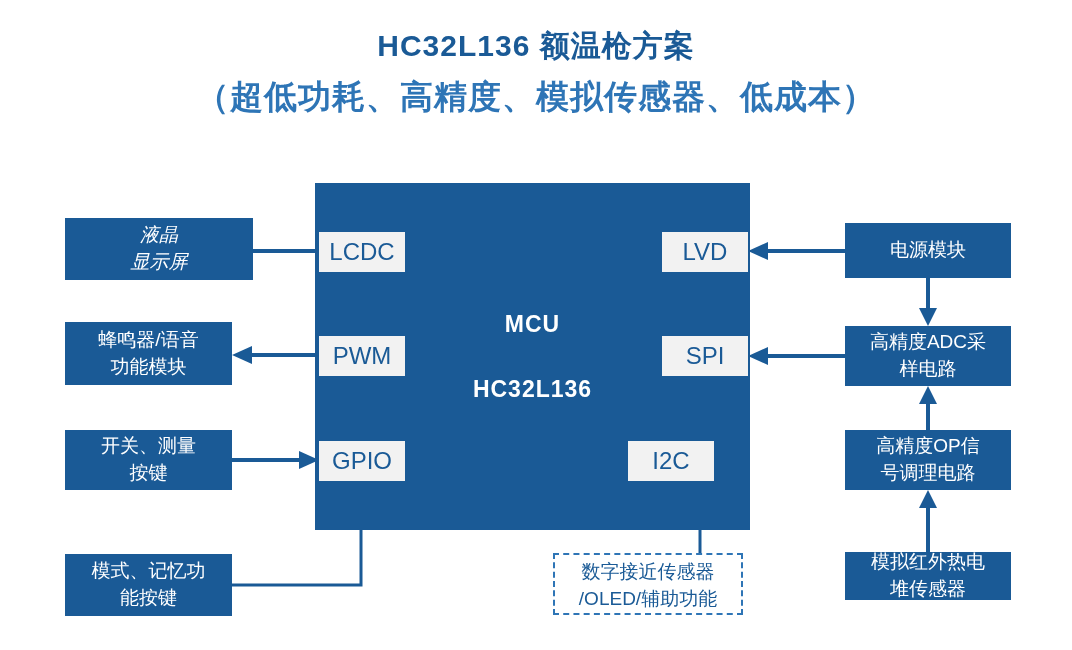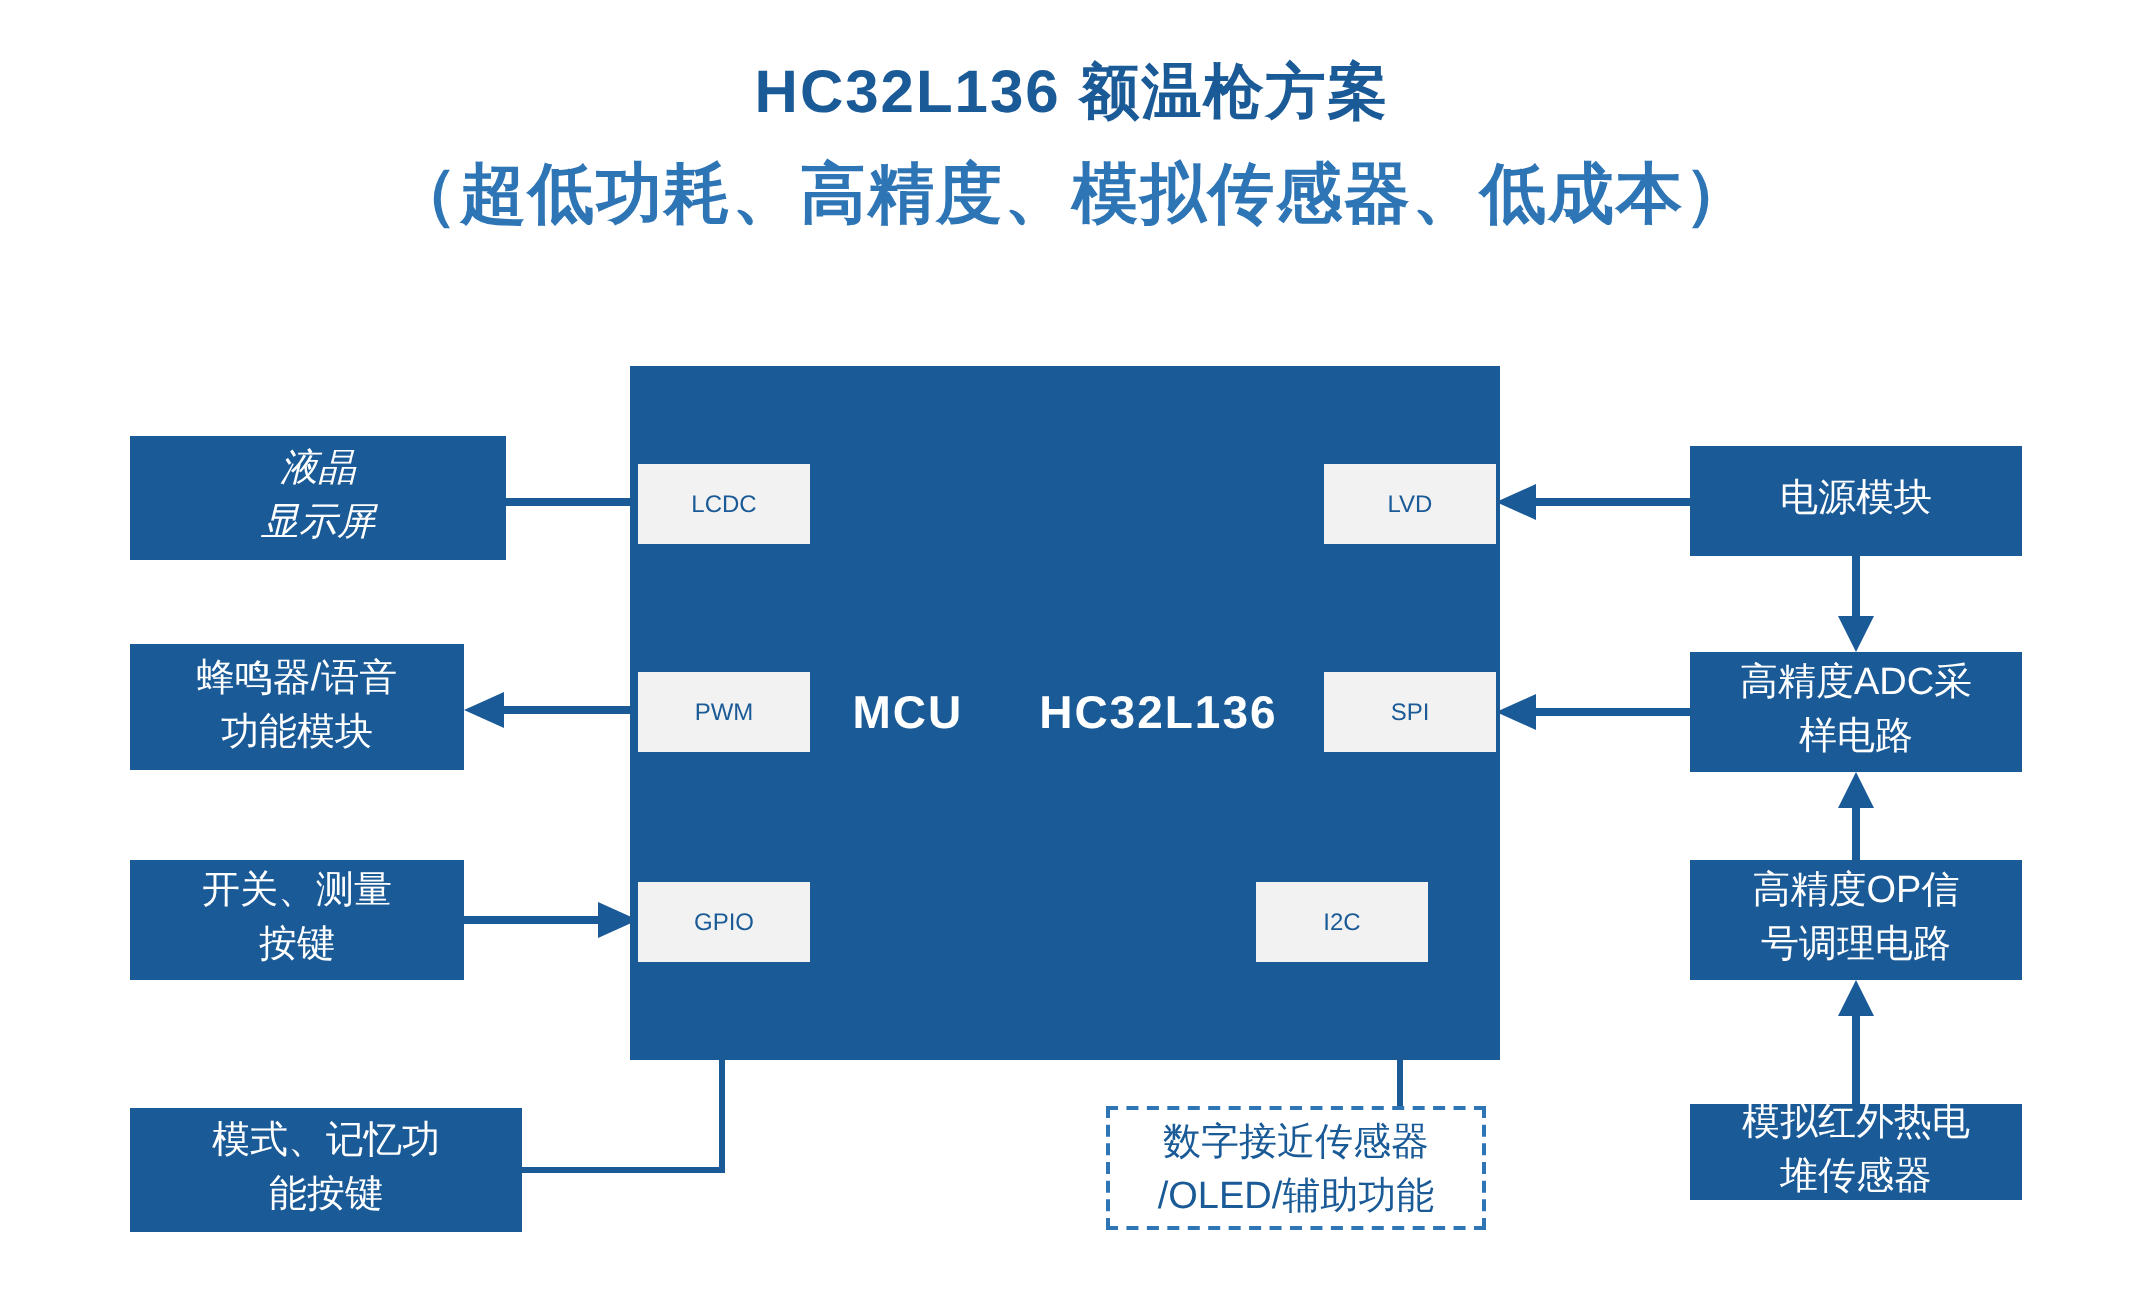--- a/index.html
+++ b/index.html
@@ -27,34 +27,34 @@
     color: var(--subtitle, #2E75B6);
     margin-top: 8px;
     letter-spacing: 1px;
   }
 
   .mcu {
     position: absolute;
     left: 315px; top: 183px; width: 435px; height: 347px;
     background: var(--primary, #1A5A96);
     color: #ffffff;
-    display: flex; flex-direction: row;
+    display: flex; flex-direction: column;
     align-items: center; justify-content: center;
     gap: 38px;
     font-size: 23px; font-weight: bold;
     letter-spacing: 1px;
   }
 
   .port {
     position: absolute;
     width: 86px; height: 40px;
     background: var(--port-background, #F2F2F2);
     color: var(--primary, #1A5A96);
     display: flex; align-items: center; justify-content: center;
-    font-size: 12px;
+    font-size: 24px;
   }
 
   .block {
     position: absolute;
     background: var(--primary, #1A5A96);
     color: #ffffff;
     display: flex; flex-direction: column;
     align-items: center; justify-content: center;
     font-size: 19px;
     line-height: 1.42;
@@ -140,21 +140,21 @@
     <span>显示屏</span>
   </div>
   <div class="block" style="left:65px; top:322px; width:167px; height:63px;">
     <span>蜂鸣器/语音</span>
     <span>功能模块</span>
   </div>
   <div class="block" style="left:65px; top:430px; width:167px; height:60px;">
     <span>开关、测量</span>
     <span>按键</span>
   </div>
-  <div class="block" style="left:65px; top:554px; width:196px; height:62px;">
+  <div class="block" style="left:65px; top:554px; width:167px; height:62px;">
     <span>模式、记忆功</span>
     <span>能按键</span>
   </div>
 
   <div class="block" style="left:845px; top:223px; width:166px; height:55px;">
     <span>电源模块</span>
   </div>
   <div class="block" style="left:845px; top:326px; width:166px; height:60px;">
     <span>高精度ADC采</span>
     <span>样电路</span>

